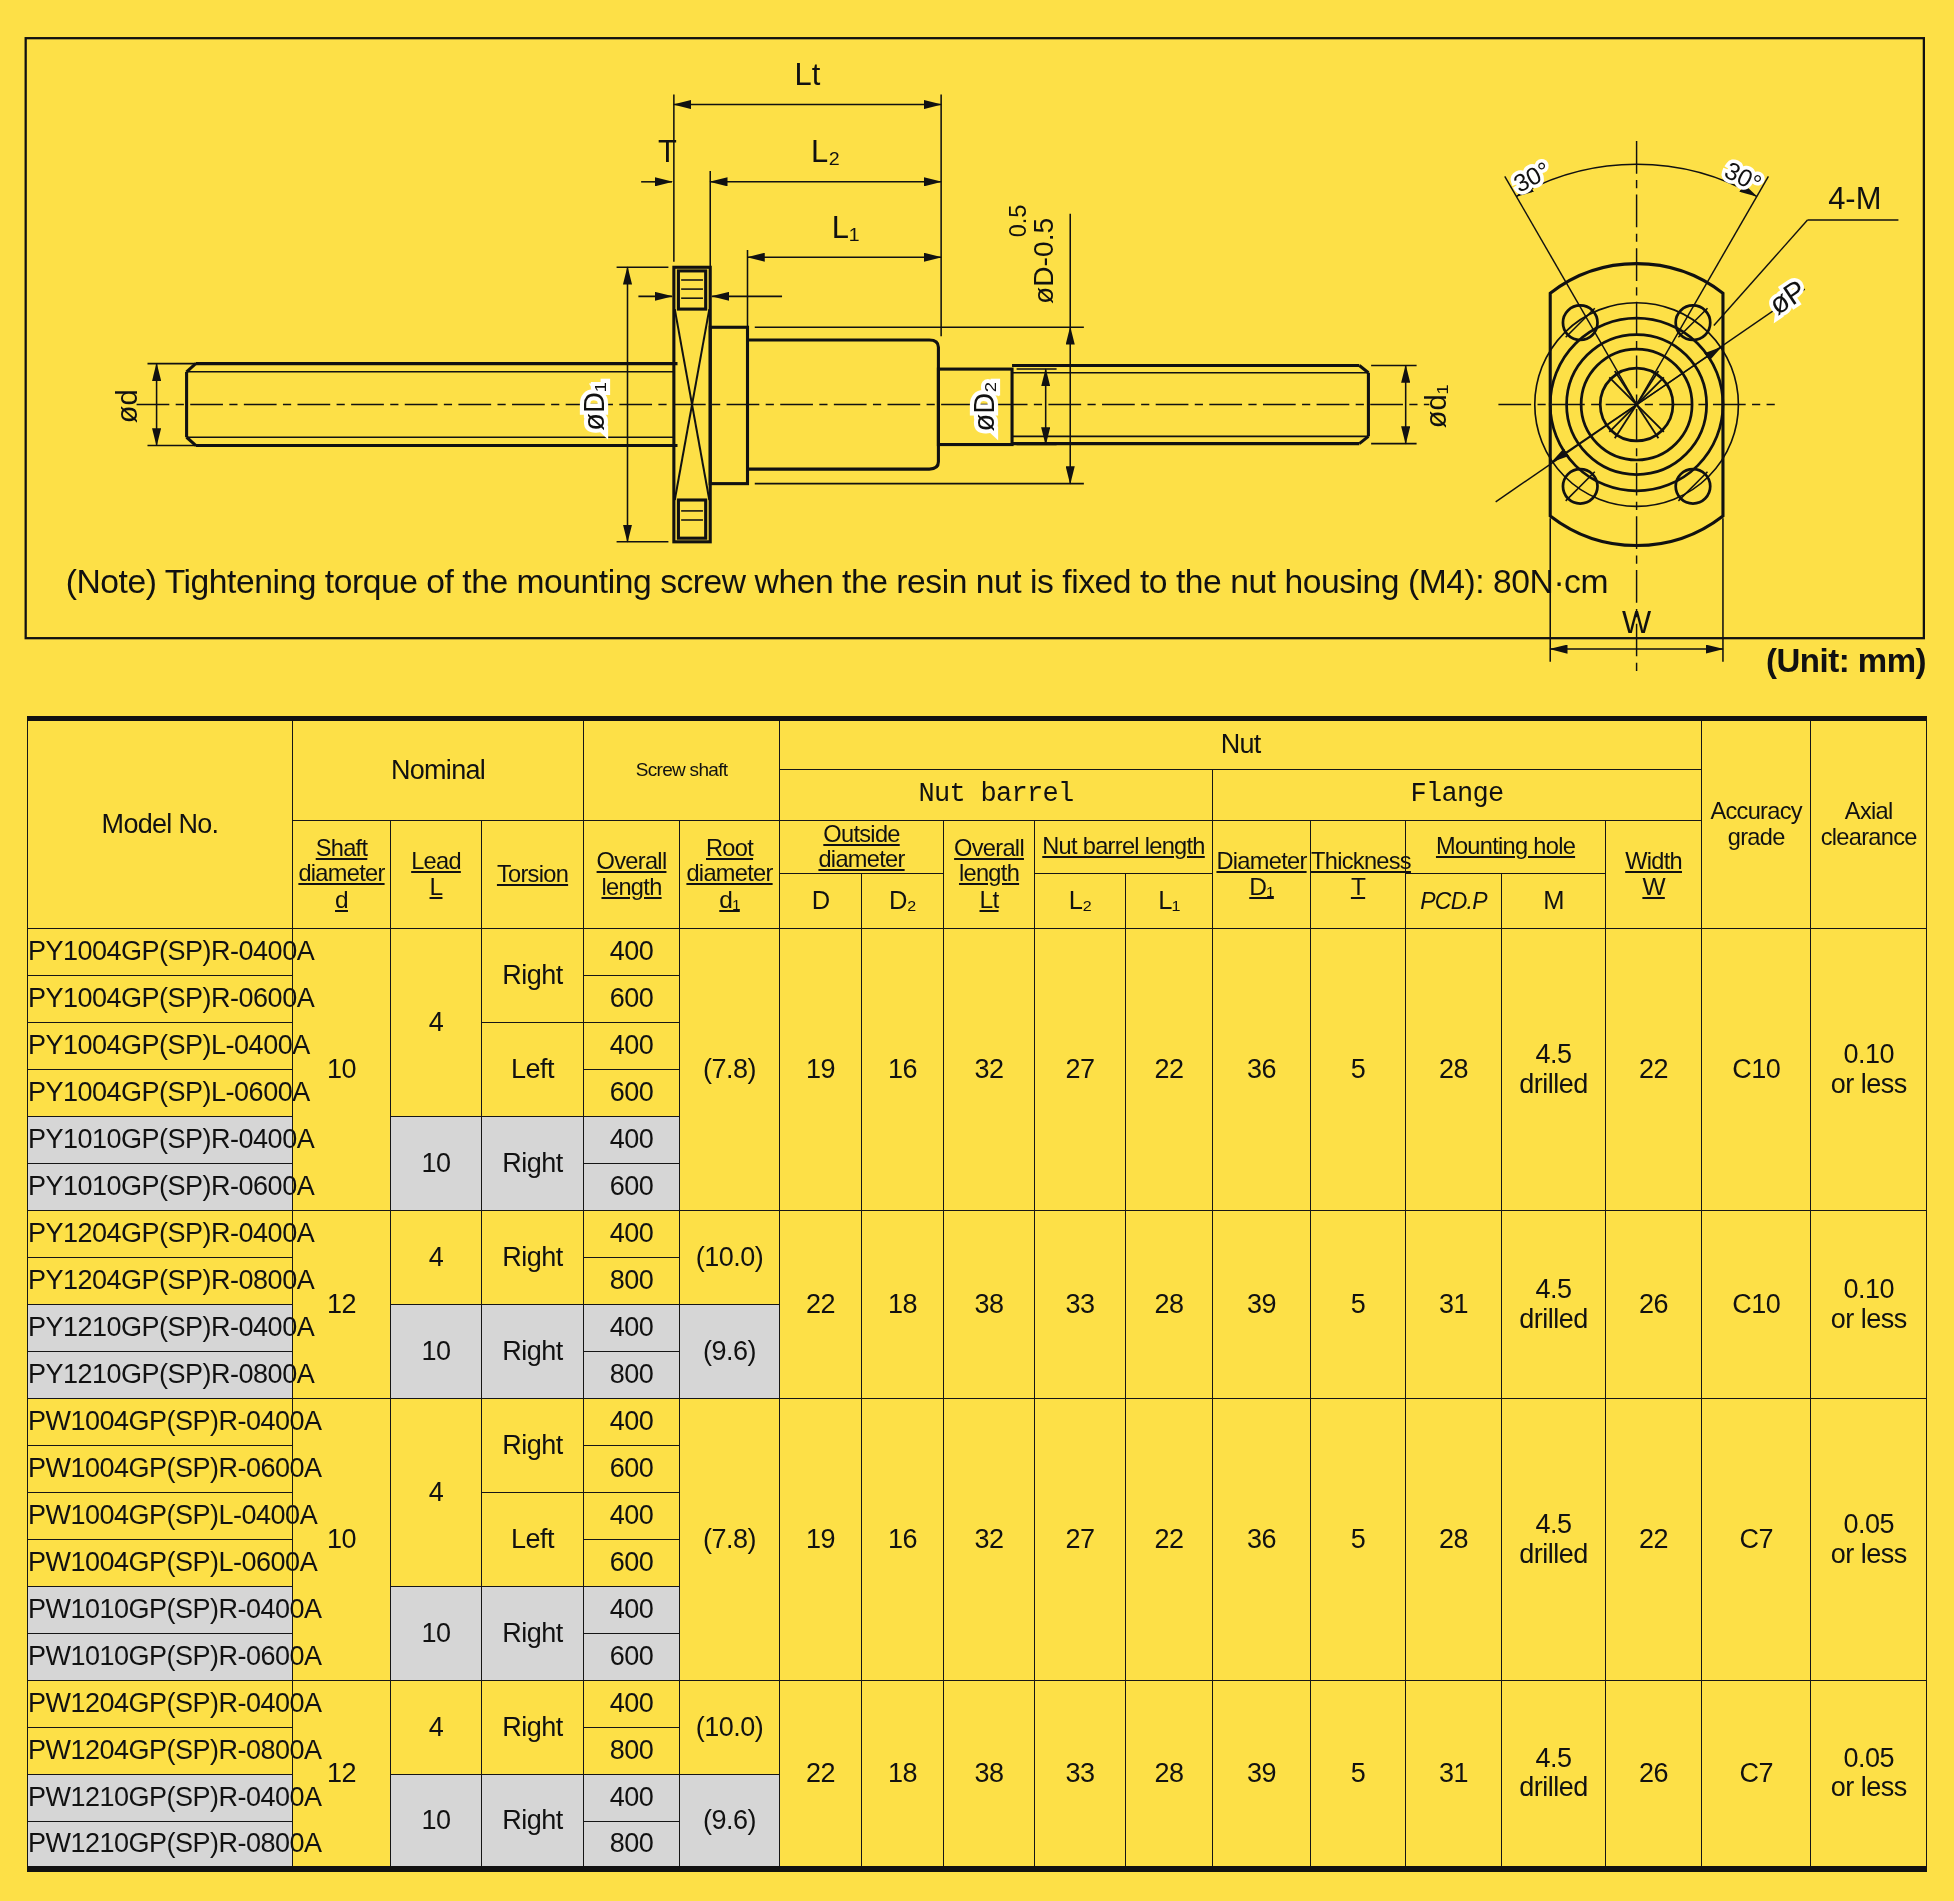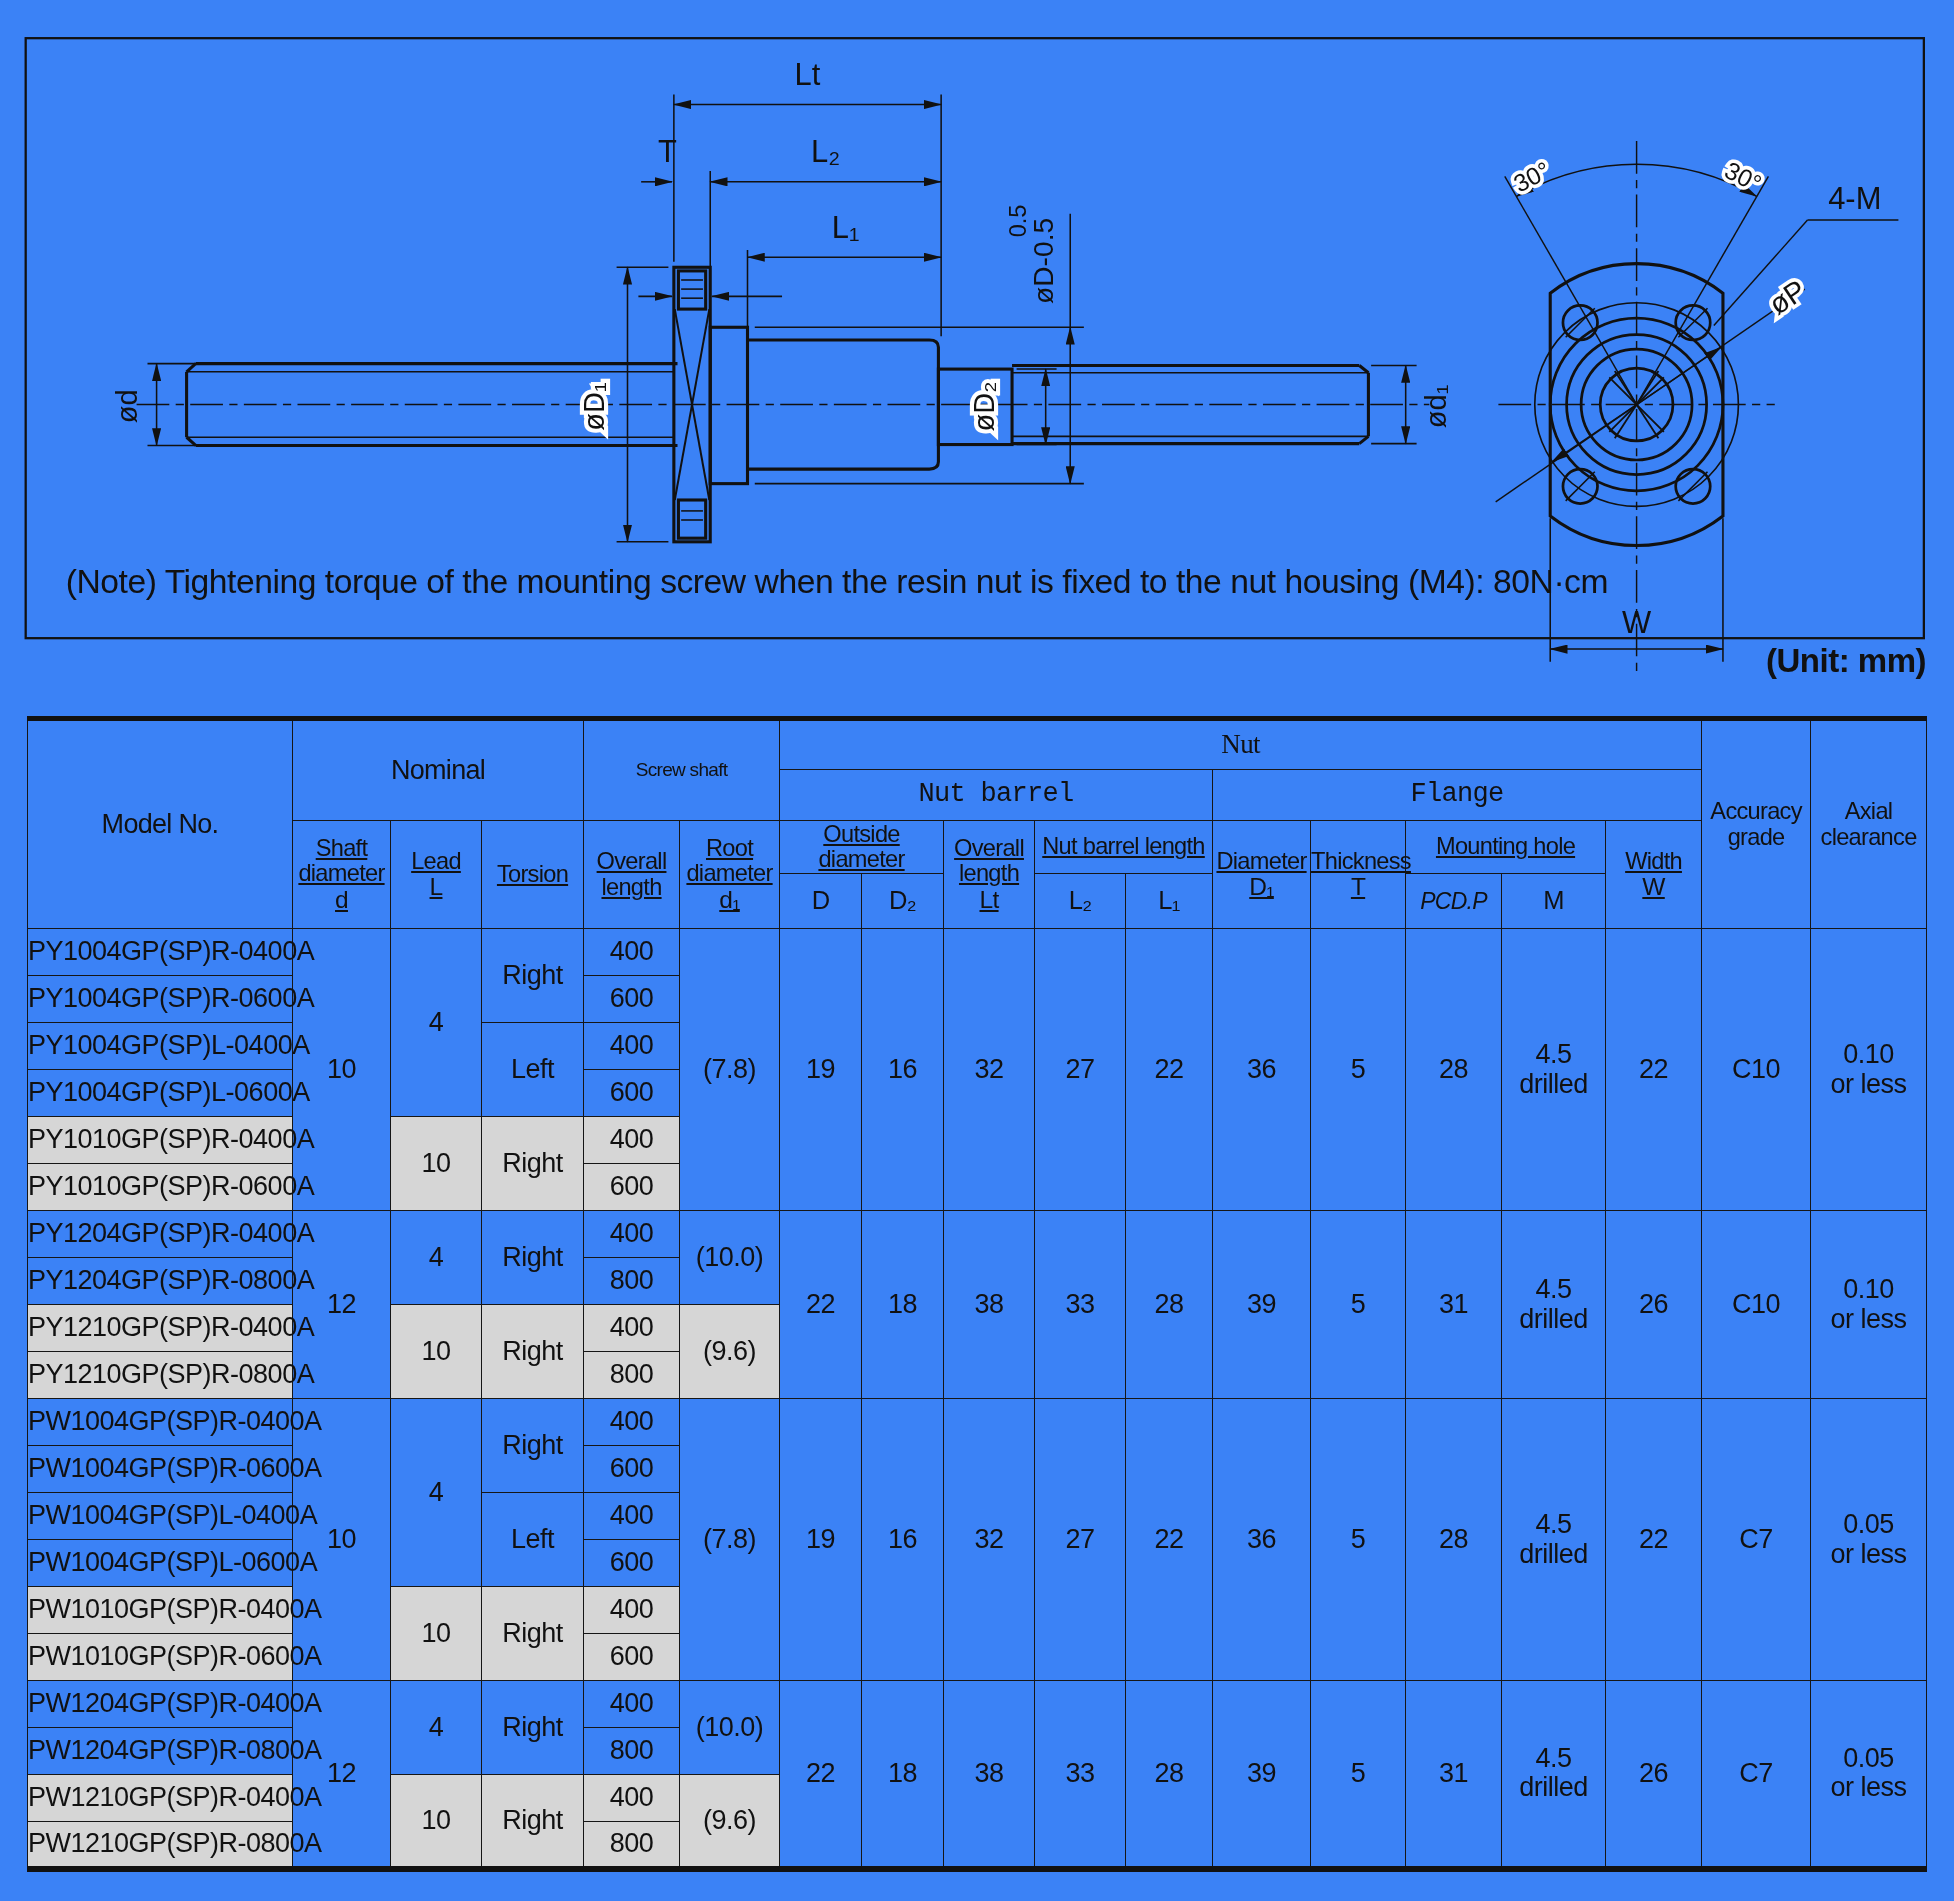--- a/index.html
+++ b/index.html
@@ -1,16 +1,16 @@
 <!DOCTYPE html>
 <html style="font-size:14.5px"><head>
 <meta charset="utf-8">
 <style>
   html,body{margin:0;padding:0;background:#fff;}
-  .page{position:relative;width:1955px;height:1901px;background:#3b82f6;color:#111;
+  .page{position:relative;width:1955px;height:1901px;background:#fde047;color:#111;
         font-family:"Liberation Sans","DejaVu Sans",sans-serif;}
   svg text{font-family:"Liberation Sans","DejaVu Sans",sans-serif;fill:#111;}
   .unit{position:absolute;top:642px;right:29px;font-size:33px;font-weight:700;letter-spacing:-0.5px;}
   .tblwrap{position:absolute;left:27px;top:716px;}
   table.spec{border-collapse:collapse;table-layout:fixed;width:1900px;
              border-top:5.5px solid #111;border-bottom:6.4px solid #111;}
   table.spec td{border:1.8px solid #161616;text-align:center;vertical-align:middle;
                 font-size:27px;letter-spacing:-0.5px;line-height:1.08;padding:0;}
   tr.hr td{font-size:23.6px;letter-spacing:-0.7px;}
   tr.h1{height:51px;} tr.h2{height:51px;font-family:Liberation Mono, monospace;} tr.h3{height:53px;text-decoration:underline;} tr.h4{height:55px;}
@@ -230,21 +230,21 @@
           <col style="width:96px">
       <col style="width:109px">
           <col style="width:116px">
     </colgroup>
 
     <tbody>
           <tr class="hr h1">
       <td rowspan="4" style="font-size:27px;">Model No.</td>
       <td colspan="3" rowspan="2" style="font-size:27px;">Nominal</td>
       <td colspan="2" rowspan="2" style="font-size:19px;">Screw shaft</td>
-      <td colspan="10" style="font-size:27px;font-family:Liberation Serif, serif;">Nut</td>
+      <td colspan="10" style="font-size:27px;">Nut</td>
       <td rowspan="4">
         <div>Accuracy</div>
         <div>grade</div>
       </td>
       <td rowspan="4">
         <div>Axial</div>
         <div>clearance</div>
       </td>
     </tr>
     <tr class="hr h2">

